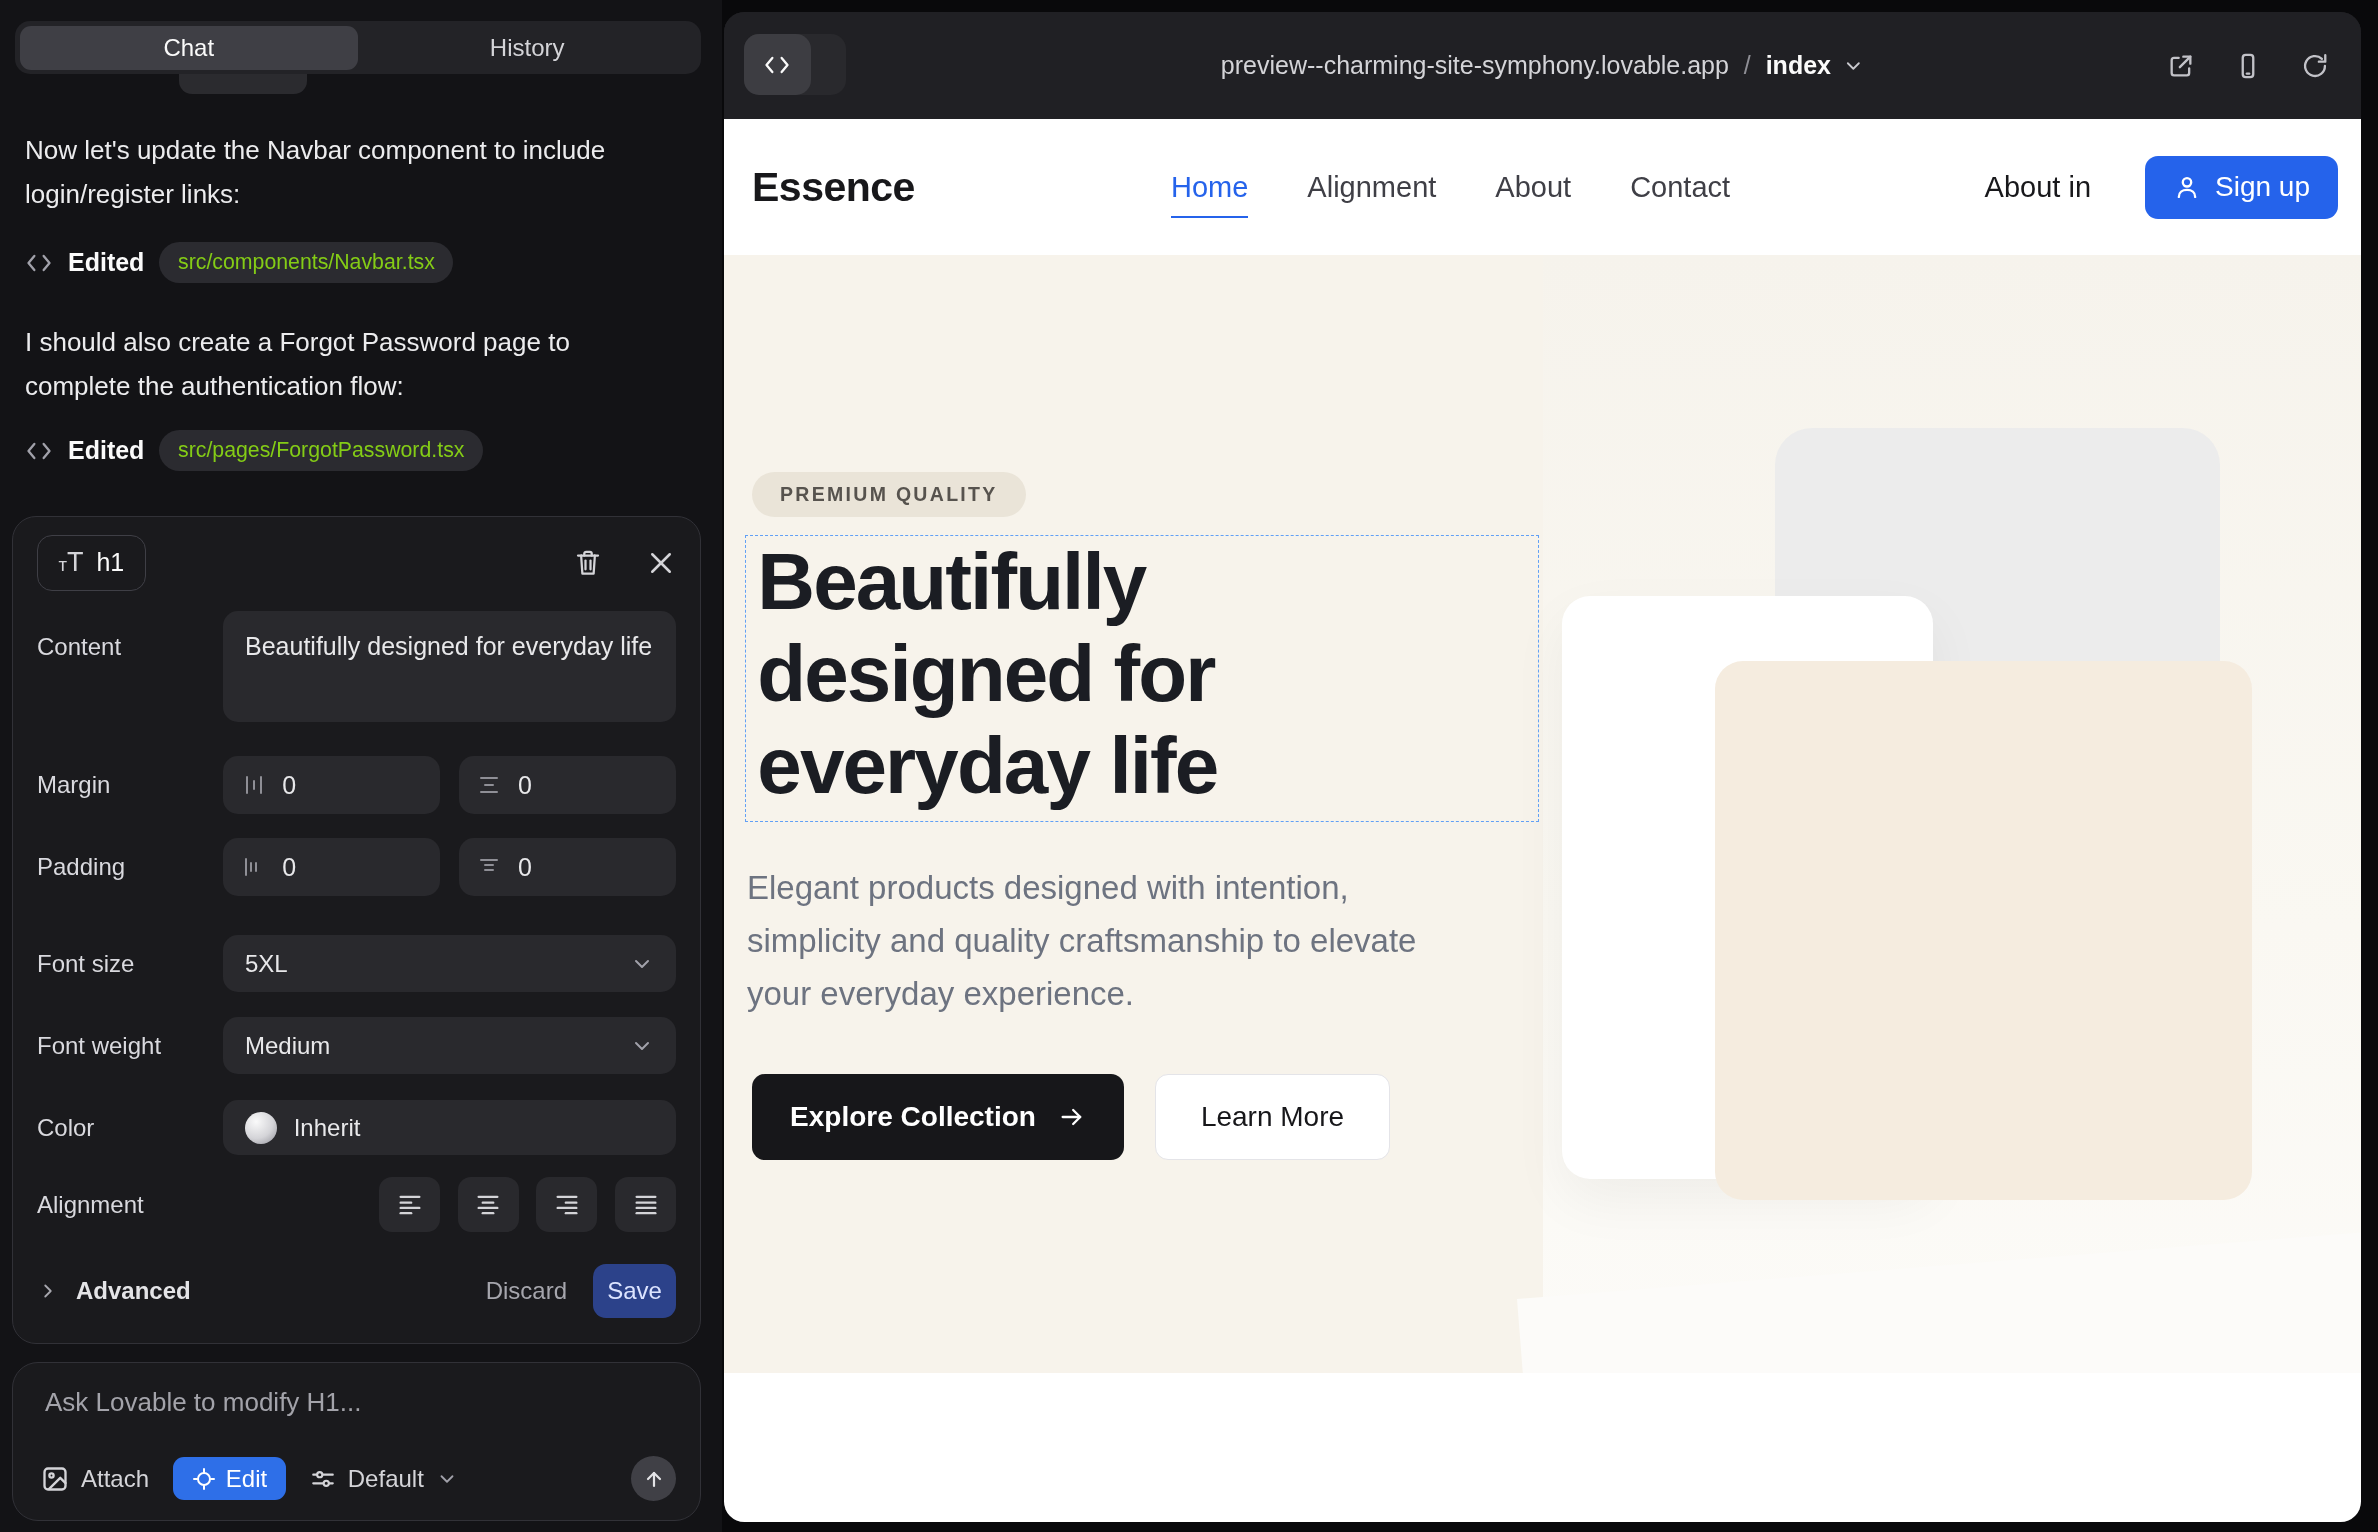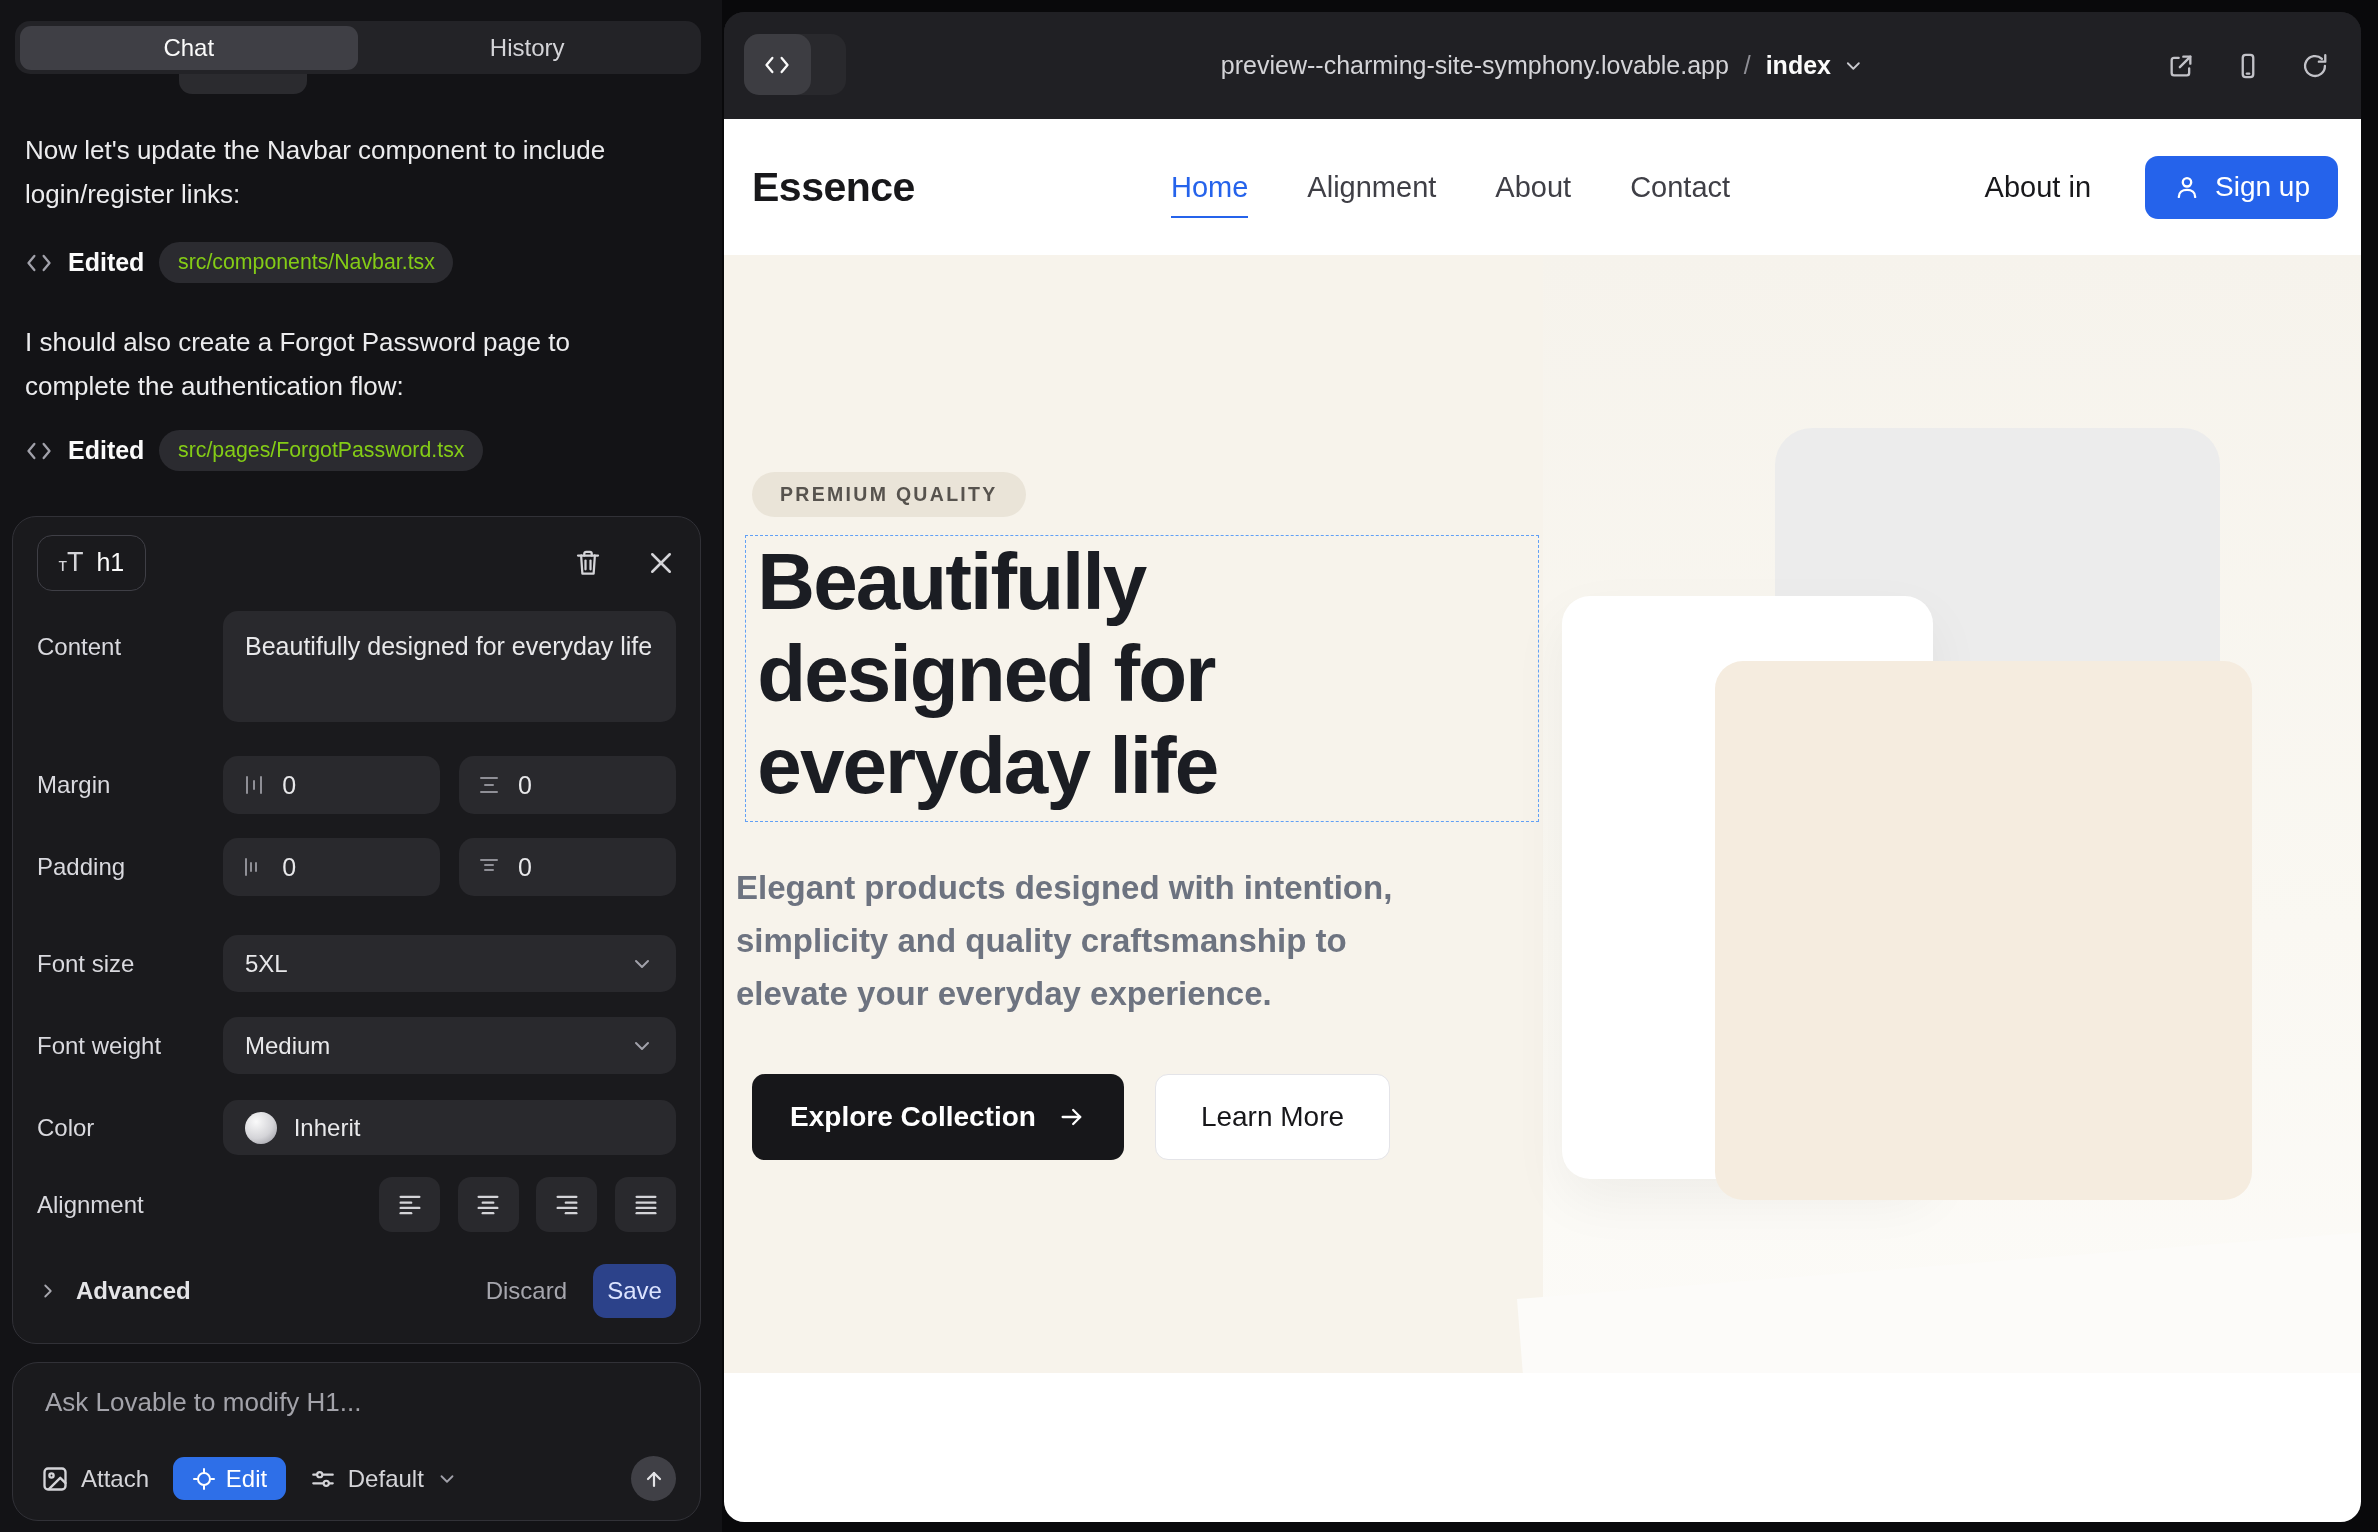--- a/index.html
+++ b/index.html
@@ -95,21 +95,21 @@
 
   .hero{position:absolute;left:0;top:136px;width:1637px;height:1118px;background:#f7f3eb;overflow:hidden;}
   .hero-right{position:absolute;left:819px;top:0;width:818px;height:100%;background:linear-gradient(180deg,#f6f3ec 0%,#faf8f2 60%,#fcfbf8 100%);}
   .card-gray{position:absolute;left:1051px;top:173px;width:445px;height:422px;background:#ececec;border-radius:37px;}
   .card-white{position:absolute;left:838px;top:341px;width:371px;height:583px;background:#ffffff;border-radius:28px;box-shadow:0 22px 56px rgba(0,0,0,0.05);}
   .card-beige{position:absolute;left:991px;top:406px;width:537px;height:539px;background:#f5ecdf;border-radius:28px;}
   .hero-slant{position:absolute;left:793px;top:1044px;width:983px;height:371px;background:#fcfbf9;transform:rotate(-4.5deg);transform-origin:0 0;}
   .badge{position:absolute;left:28px;top:217px;height:45px;display:inline-flex;align-items:center;padding:0 28px;border-radius:927px;background:#eae4d8;color:#57534e;font-size:19.5px;font-weight:700;letter-spacing:2.3px;}
   .selection{position:absolute;left:21.3px;top:280px;width:794px;height:287px;border:1.9px dashed #62a0f5;cursor:pointer;}
   .headline{position:absolute;left:11px;top:0px;width:668px;font-size:80px;line-height:92px;font-weight:700;color:#1b1d23;letter-spacing:-1.9px;}
-  .desc{position:absolute;left:12px;top:606px;width:705px;font-size:33px;line-height:53px;color:#6d7380;font-weight:bold;}
+  .desc{position:absolute;left:23px;top:606px;width:705px;font-size:33px;line-height:53px;color:#6d7380;}
   .cta-primary{position:absolute;left:28px;top:819px;width:372px;height:86px;background:#17171a;color:#fff;border-radius:13px;display:flex;align-items:center;justify-content:center;gap:22px;font-size:28px;font-weight:600;cursor:pointer;}
   .cta-secondary{position:absolute;left:431px;top:819px;width:235px;height:86px;background:#fff;border:0.9px solid #e4e4e8;color:#17171a;border-radius:13px;display:flex;align-items:center;justify-content:center;font-size:28px;font-weight:500;cursor:pointer;}
 </style>
 </head>
 <body>
 
 <div class="left-panel">
 
   <div class="tabs">
     <div class="tab active">Chat</div>

